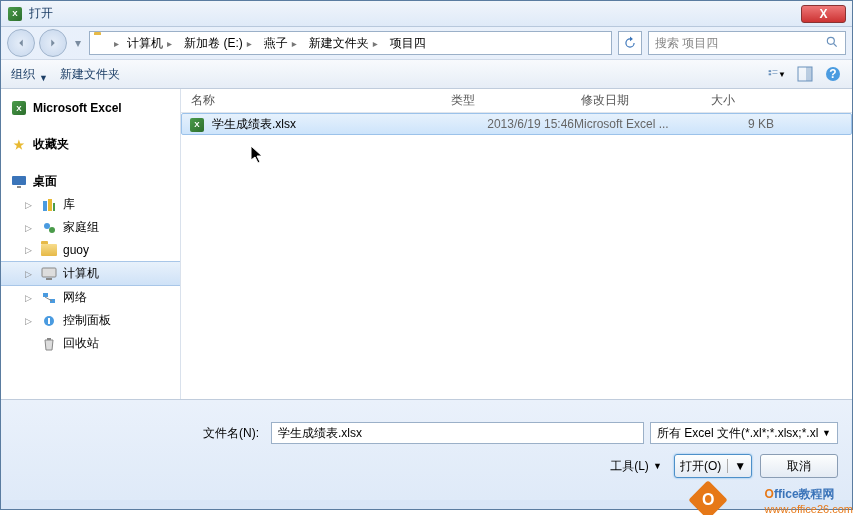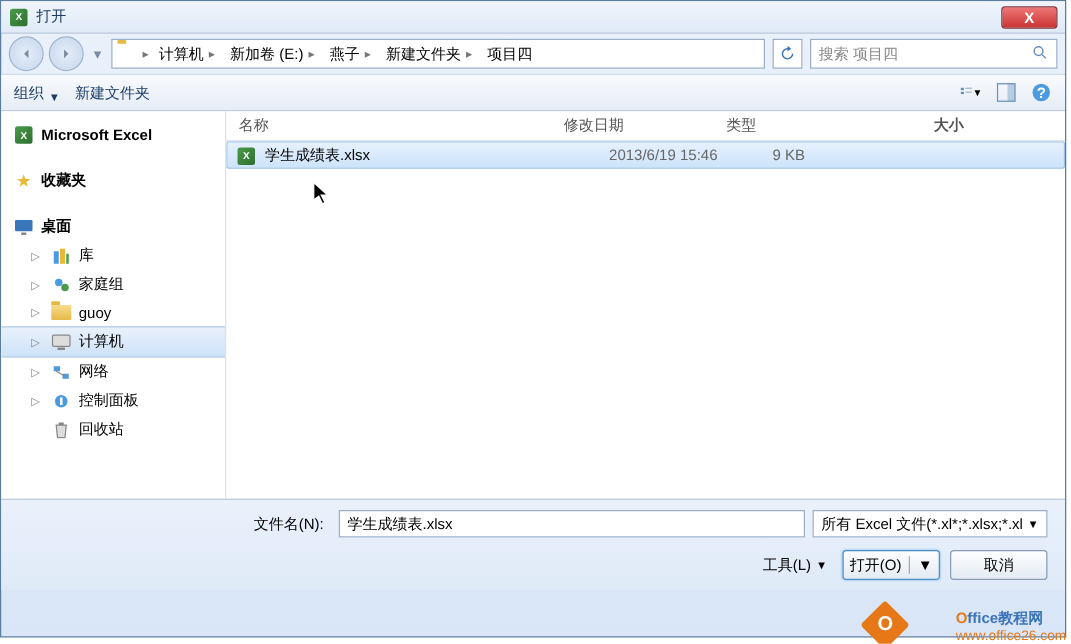--- a/index.html
+++ b/index.html
@@ -32,30 +32,30 @@
     .side-item.top { padding-left: 10px; font-weight: bold; }
     .side-item.selected { background: linear-gradient(#e8f1fb, #cfe2f7); border: 1px solid #a8c6e8; border-left: none; border-right: none; }
     .side-item .ico { width: 16px; height: 16px; display: flex; align-items: center; justify-content: center; }
     .side-item .disc { width: 10px; color: #888; font-size: 9px; }
     .file-area { flex: 1; display: flex; flex-direction: column; }
     .col-headers { height: 24px; border-bottom: 1px solid #e0e5ec; display: flex; align-items: center; color: #555; }
     .col { padding: 0 10px; }
     .col.name { width: 260px; }
     .col.date { width: 130px; }
     .col.type { width: 130px; }
-    .col.size { width: 80px; text-align: right; font-weight: bold; }
+    .col.size { width: 80px; text-align: left; }
     .file-list { flex: 1; overflow: auto; }
     .file-row { height: 22px; display: flex; align-items: center; cursor: pointer; }
     .file-row.selected { background: linear-gradient(#e6f1fc, #cde4fb); border: 1px solid #9bc2ea; border-radius: 2px; }
     .file-row .ico { width: 16px; height: 16px; margin-left: 8px; margin-right: 6px; }
     .file-row .fname { width: 232px; }
     .file-row .fdate { width: 130px; color: #666; text-align: right; }
     .file-row .ftype { width: 130px; color: #666; }
     .file-row .fsize { width: 70px; text-align: right; color: #666; }
-    .bottom { padding: 8px 14px; background: linear-gradient(#eaf1fb, #dfeaf8); border-top: 1px solid #c0ccdc; }
+    .bottom { padding: 22px 14px; background: linear-gradient(#eaf1fb, #dfeaf8); border-top: 1px solid #c0ccdc; }
     .row1 { display: flex; align-items: center; gap: 6px; margin-bottom: 10px; }
     .fn-label { width: 250px; text-align: right; padding-right: 6px; }
     .fn-input { flex: 1; height: 22px; border: 1px solid #9bb0c8; padding: 0 6px; background: #fff; }
     .filter { width: 188px; height: 22px; border: 1px solid #9bb0c8; background: #fff; display: flex; align-items: center; padding: 0 6px; }
     .filter .dd { margin-left: auto; font-size: 9px; }
     .row2 { display: flex; align-items: center; justify-content: flex-end; gap: 8px; }
     .btn { min-width: 78px; height: 24px; border: 1px solid #8a9db4; background: linear-gradient(#fdfefe, #e4ebf4); display: flex; align-items: center; justify-content: center; gap: 2px; cursor: pointer; border-radius: 3px; }
     .btn.default { border: 1px solid #4d90c9; box-shadow: 0 0 2px #6db0e8; }
     .btn .dd { font-size: 9px; margin-left: 2px; }
     .watermark { position: absolute; bottom: 0; right: 4px; display: flex; align-items: center; gap: 4px; }
@@ -262,29 +262,30 @@
               </svg>
             </span>
             <span>回收站</span>
           </div>
       </div>
     </div>
 
     <div class="file-area">
       <div class="col-headers">
         <div class="col name">名称</div>
+        <div class="col type">类型</div>
         <div class="col date">修改日期</div>
-        <div class="col type">类型</div>
         <div class="col size">大小</div>
       </div>
       <div class="file-list">
         <div class="file-row selected">
           <span class="ico"><span class="excel-ico">X</span></span>
           <span class="fname">学生成绩表.xlsx</span>
           <span class="fdate">2013/6/19 15:46</span>
+          <span class="ftype">Microsoft Excel ...</span>
           <span class="fsize">9 KB</span>
         </div>
       </div>
     </div>
   </div>
 
   <div class="bottom">
     <div class="row1">
       <span class="fn-label">文件名(N):</span>
       <input class="fn-input" value="学生成绩表.xlsx" style="">

